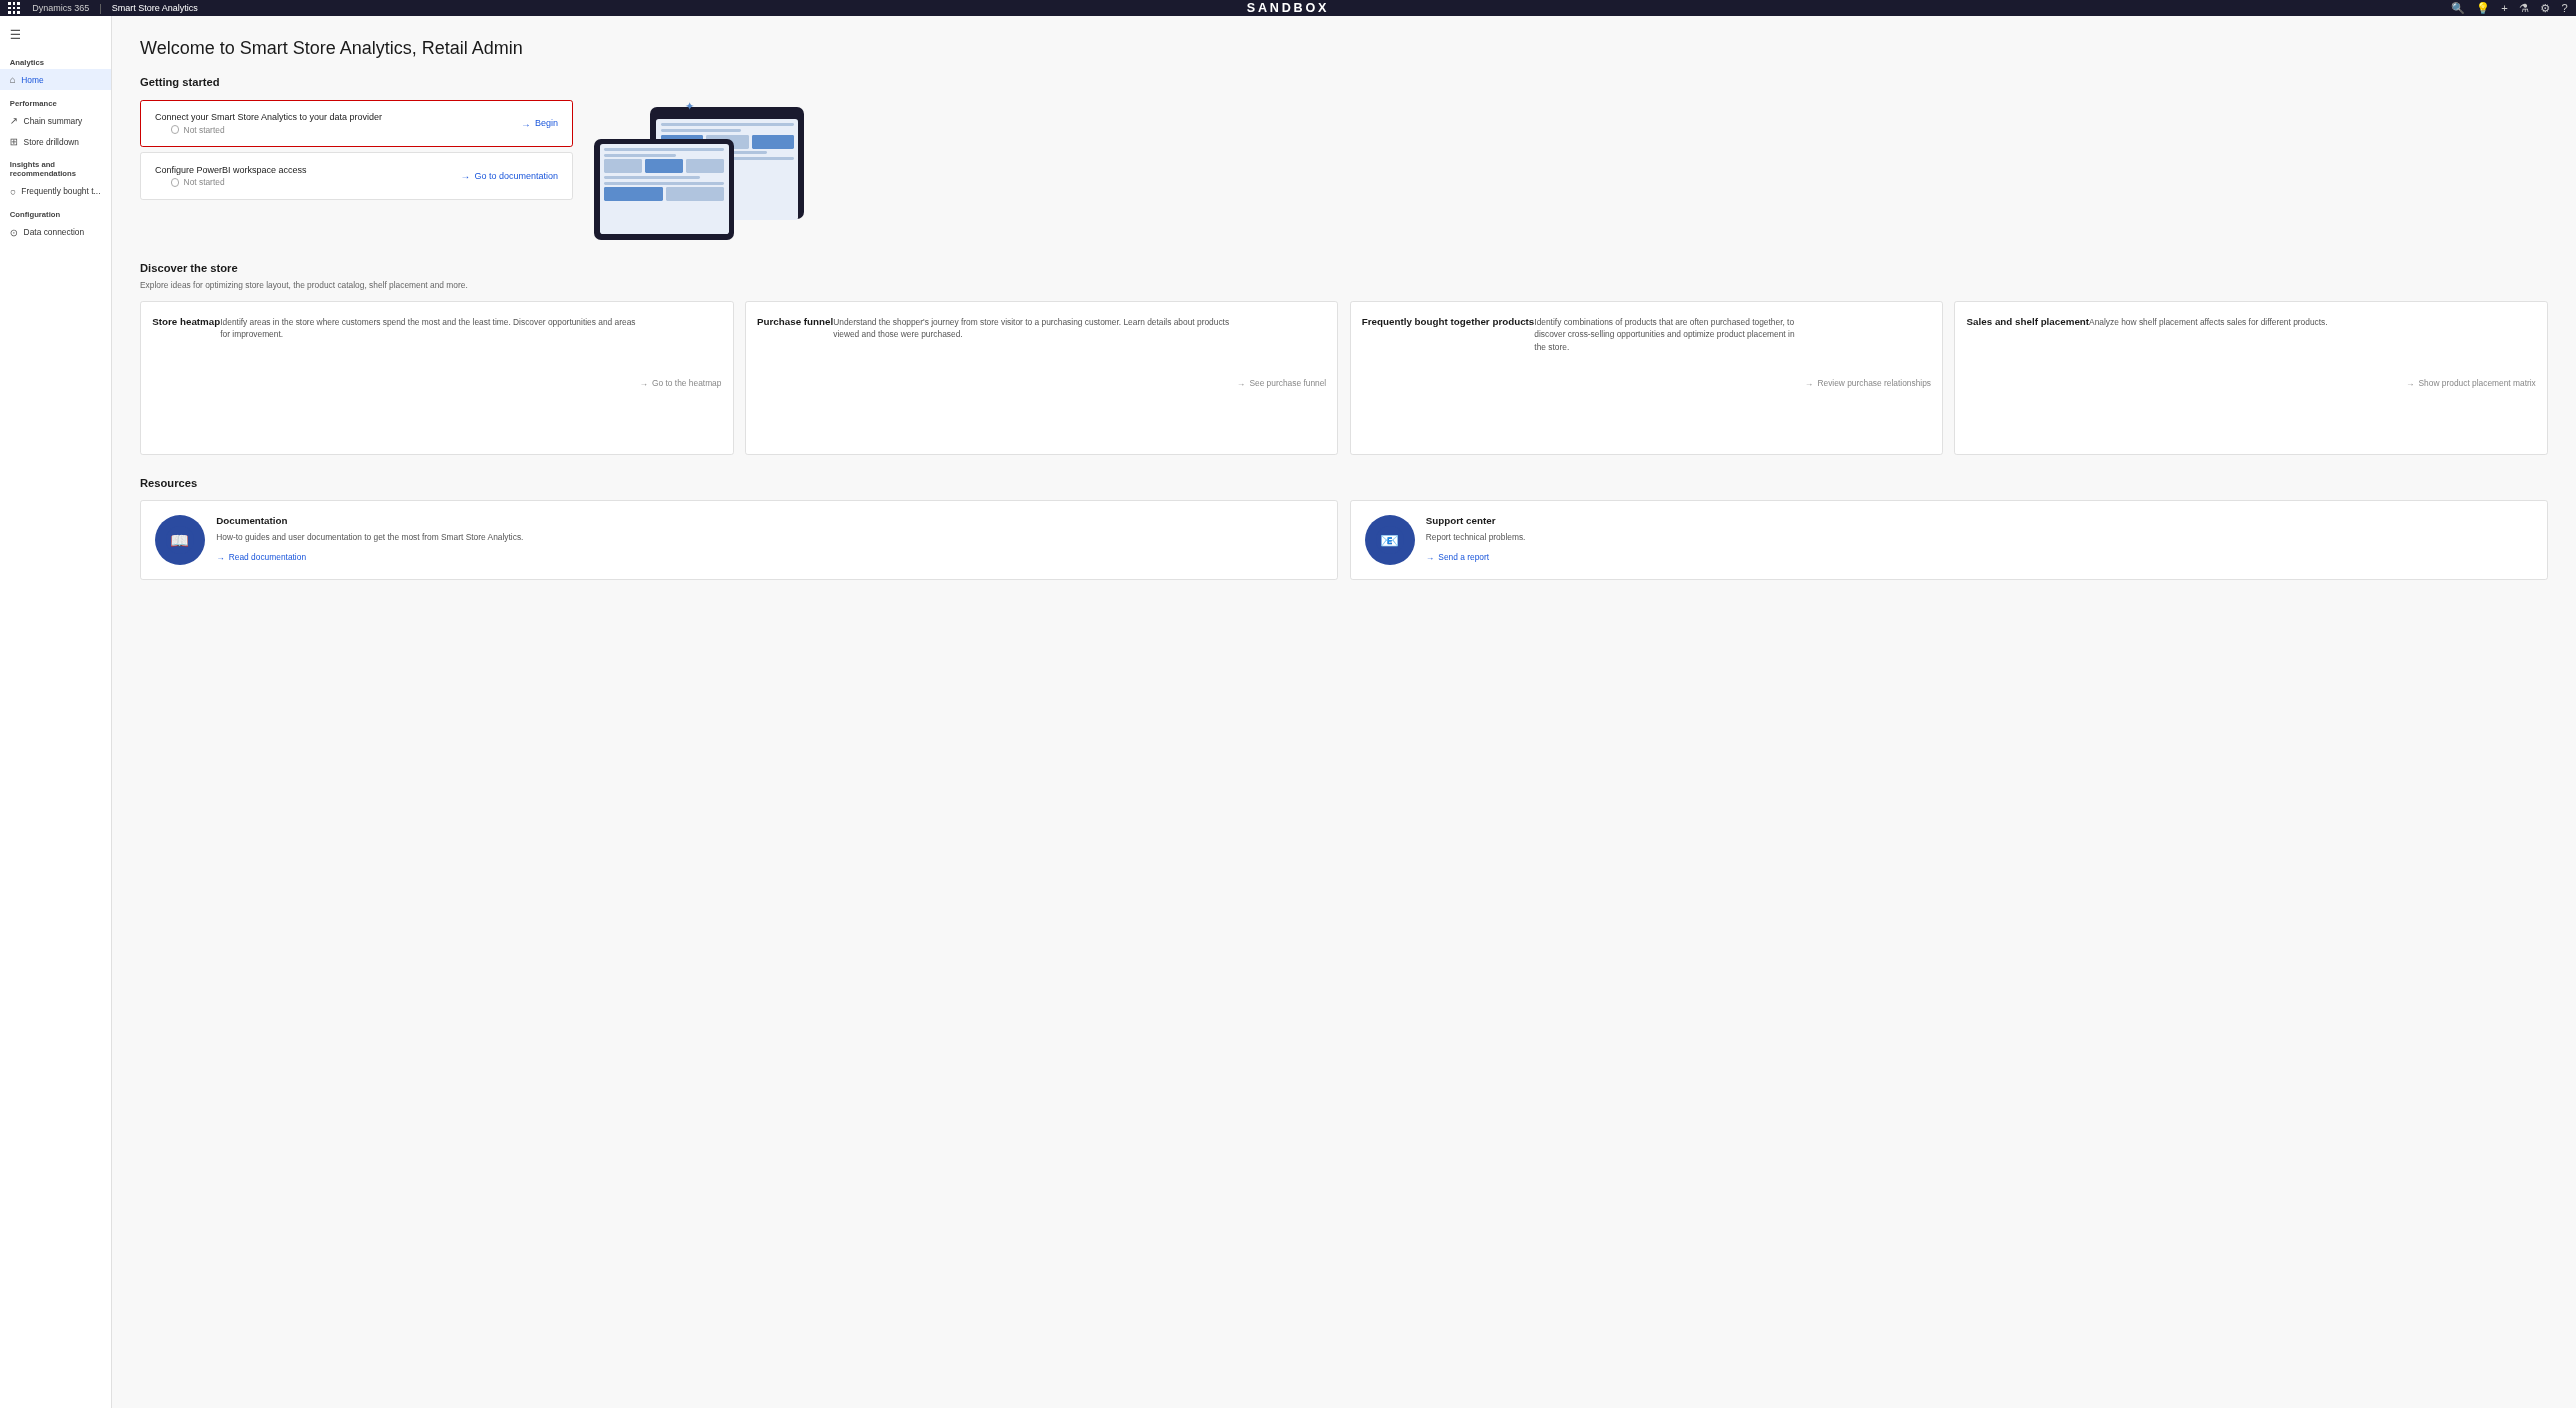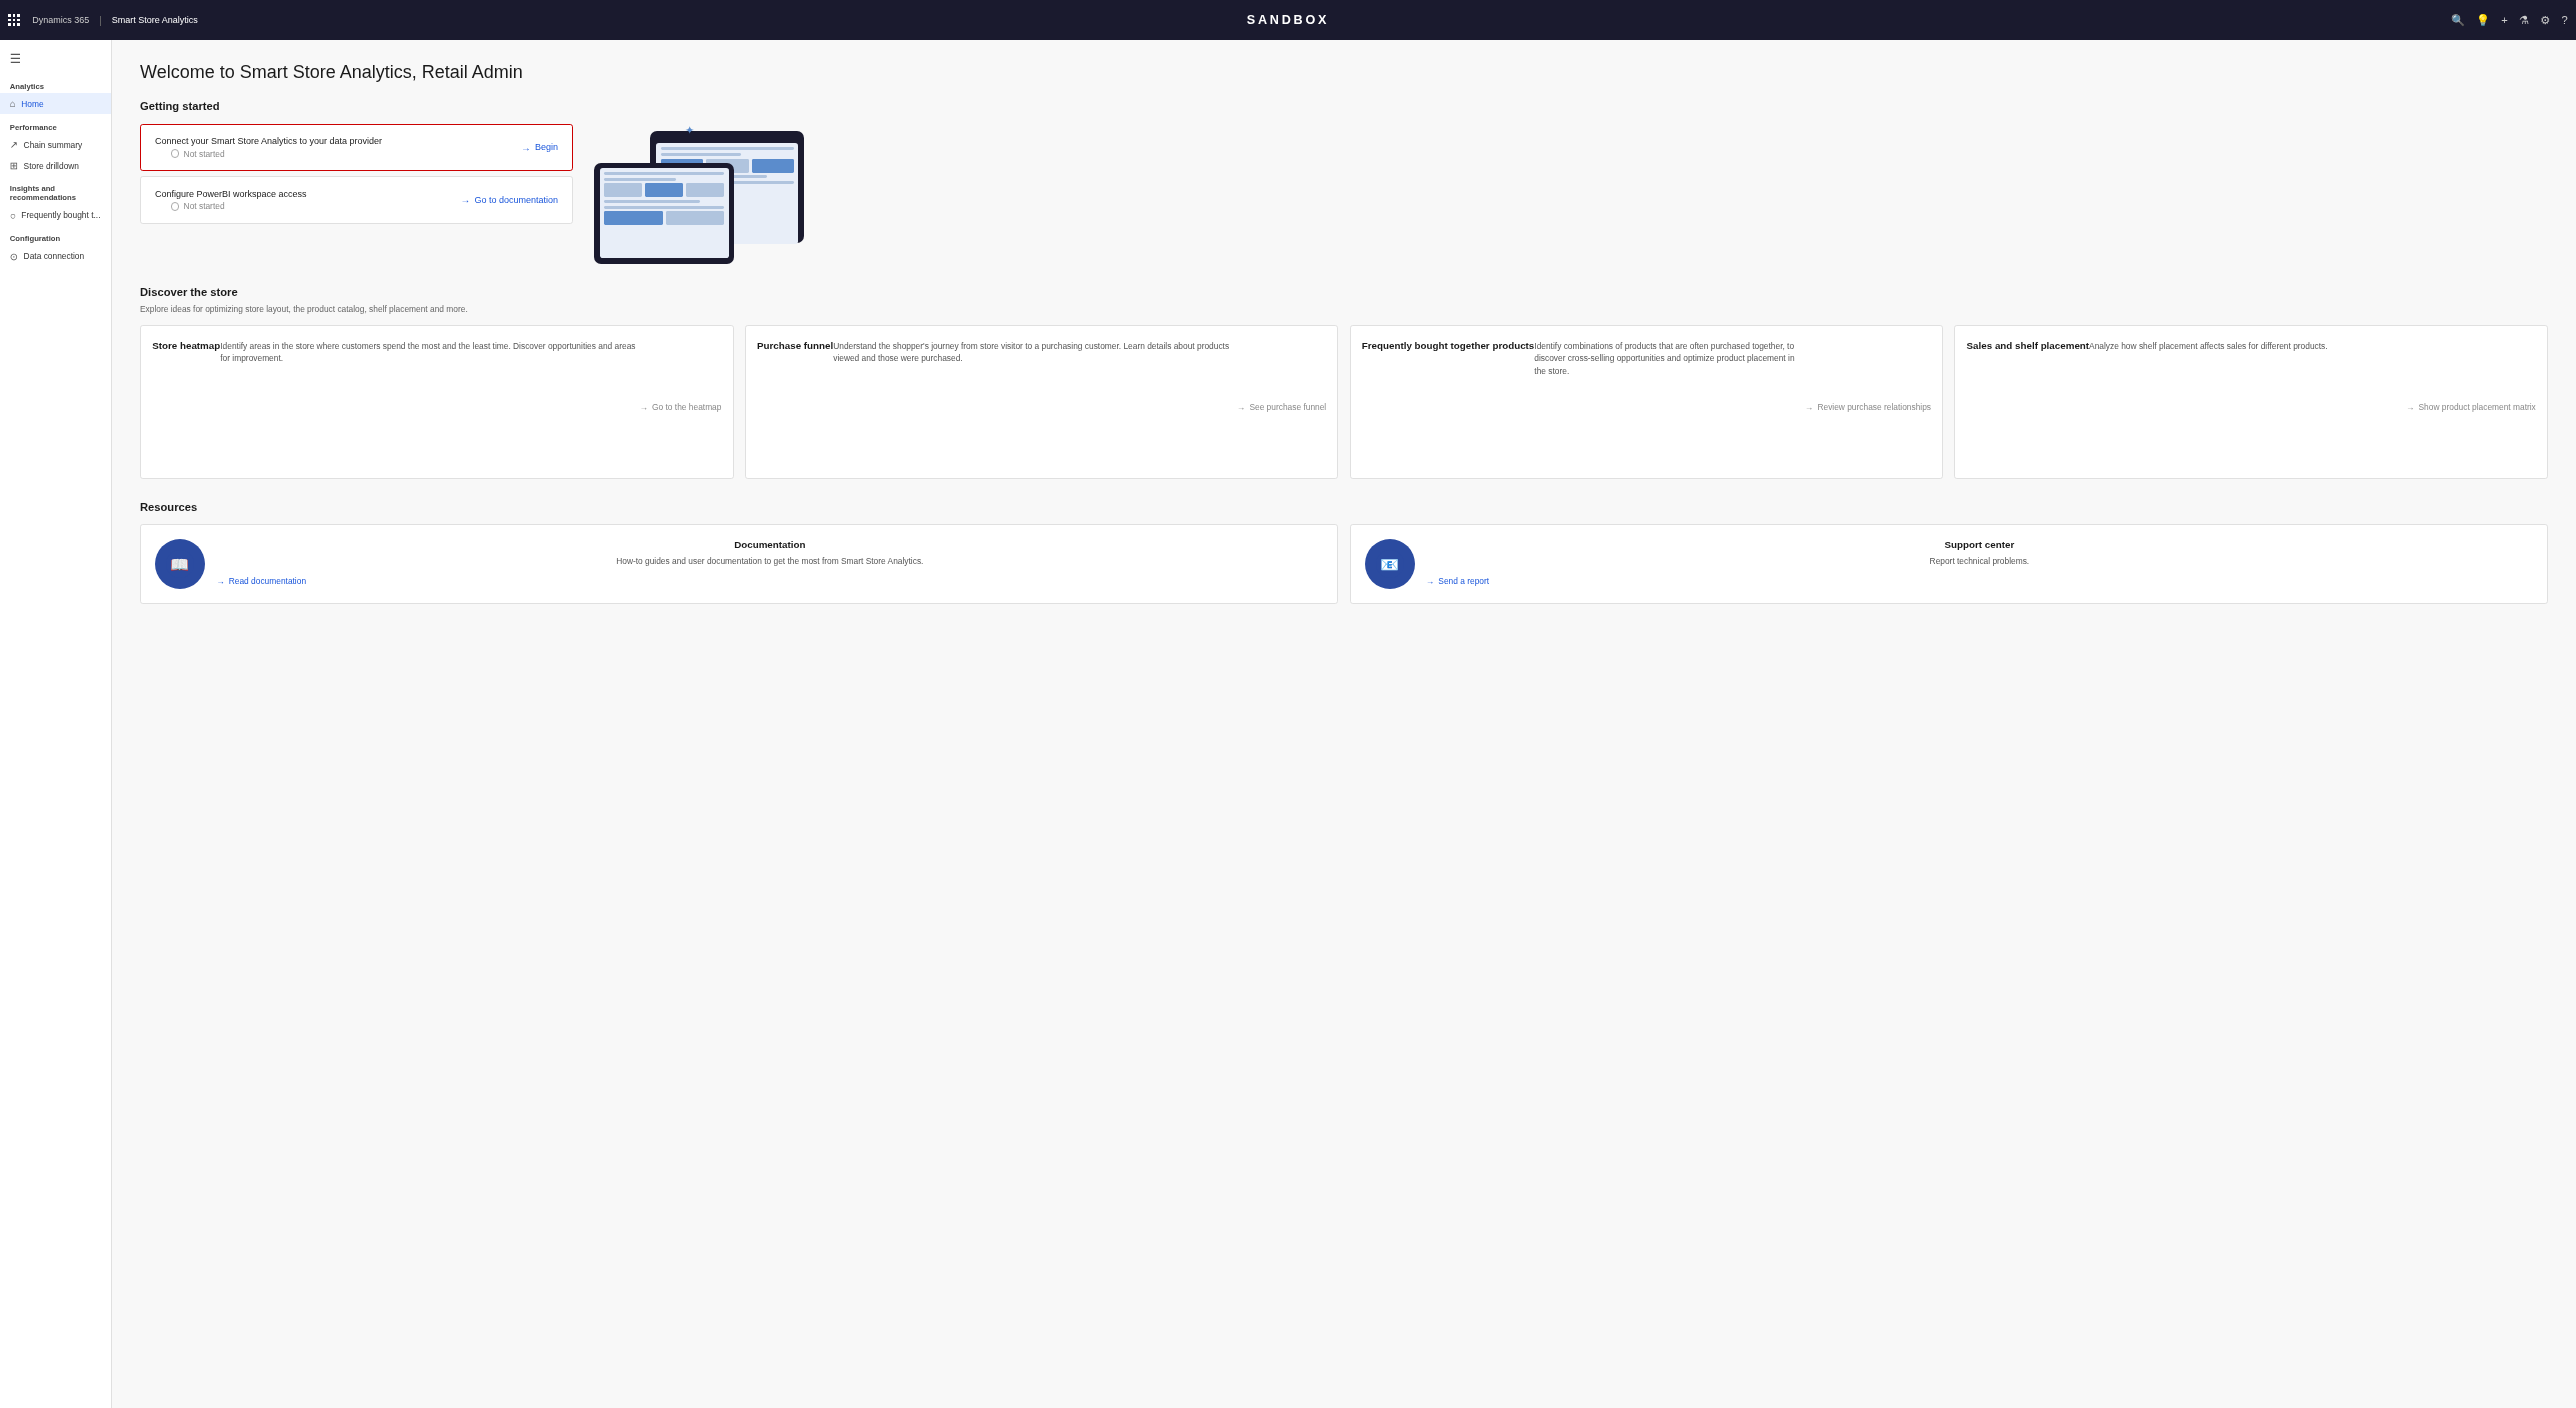--- a/index.html
+++ b/index.html
@@ -4,21 +4,21 @@
   <style>
     * { box-sizing: border-box; margin: 0; padding: 0; }
     body { font-family: 'Segoe UI', sans-serif; background: #f5f5f5; color: #333; display: flex; flex-direction: column; height: 100vh; overflow: hidden; }
 
     
     .topbar {
       background: #1a1a2e;
       color: #fff;
       display: flex;
       align-items: center;
-      height: 40px;
+      height: 16px;
       padding: 0 8.4px;
       flex-shrink: 0;
       position: relative;
     }
     .topbar-left { display: flex; align-items: center; gap: 7px; }
     .topbar-waffle { display: flex; flex-wrap: wrap; width: 11.2px; height: 11.2px; gap: 1.4px; cursor: pointer; }
     .topbar-waffle span { width: 2.8px; height: 2.8px; background: #fff; display: block; }
     .topbar-appname { font-size: 9px; color: #ccc; margin-left: 5.6px; }
     .topbar-module { font-size: 9px; color: #fff; font-weight: 500; }
     .topbar-separator { color: #666; margin: 0 2.8px; }
@@ -200,21 +200,21 @@
       height: 50px;
       background: #2b4ba0;
       border-radius: 50%;
       flex-shrink: 0;
       display: flex;
       align-items: center;
       justify-content: center;
       font-size: 19.6px;
       color: #fff;
     }
-    .resource-info { flex: 1; text-align: center; }
+    .resource-info { flex: 1; }
     .resource-title { font-size: 9.8px; font-weight: 600; color: #1a1a1a; margin-bottom: 4.2px; }
     .resource-desc { font-size: 8.4px; color: #555; line-height: 1.5; margin-bottom: 8.4px; }
     .resource-link {
       display: flex;
       align-items: center;
       gap: 4.2px;
       font-size: 8.4px;
       color: #1a56db;
       cursor: pointer;
     }

